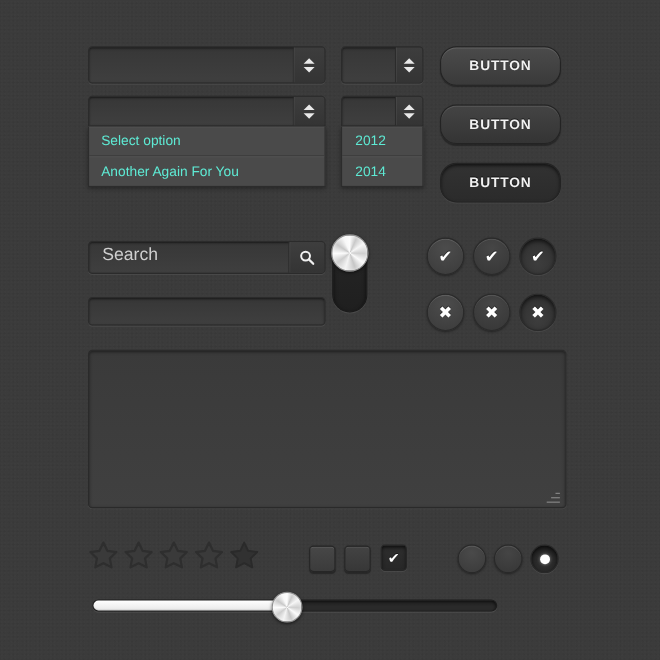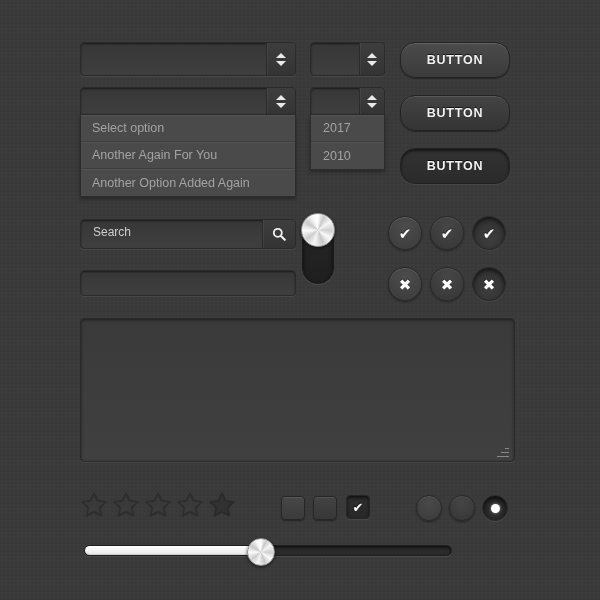--- a/index.html
+++ b/index.html
@@ -49,21 +49,21 @@
 
   
   .optlist{
     position:absolute;box-sizing:border-box;
     background:#4a4a4a;
     border:1px solid #2c2c2c;border-top:none;
     box-shadow:0 2px 4px rgba(0,0,0,.35);
   }
   .optlist .opt{
     height:27px;display:flex;align-items:center;
-    padding-left:11px;font-size:12.5px;color:#a3a3a3;
+    padding-left:11px;font-size:12.5px;color:#5eead4;
     border-bottom:1px solid #3d3d3d;
     box-shadow:inset 0 1px 0 rgba(255,255,255,.06);
     box-sizing:border-box;
   }
   .optlist .opt:last-child{border-bottom:none;}
   .yearlist .opt{padding-left:12px;font-size:12.5px;}
 
   
   .btn{
     position:absolute;box-sizing:border-box;
@@ -76,21 +76,21 @@
   .btn.s1{background:linear-gradient(180deg,#4b4b4b 0%,#3a3a3a 100%);
     box-shadow:inset 0 1px 0 rgba(255,255,255,.13),0 1px 1px rgba(0,0,0,.35);}
   .btn.s2{background:linear-gradient(180deg,#444 0%,#343434 100%);
     box-shadow:inset 0 1px 0 rgba(255,255,255,.11),0 1px 1px rgba(0,0,0,.35);}
   .btn.s3{background:linear-gradient(180deg,#323232 0%,#2b2b2b 100%);
     box-shadow:inset 0 2px 3px rgba(0,0,0,.6),0 1px 0 rgba(255,255,255,.06);}
 
   
   .search-txt{
     position:absolute;left:12px;top:0;bottom:4px;
-    display:flex;align-items:center;font-size:12px;color:#cfcfcf;
+    display:flex;align-items:center;font-size:16px;color:#cfcfcf;
   }
   .search-btn{
     position:absolute;right:0;top:0;bottom:0;width:32px;
     border-left:1px solid #2b2b2b;border-radius:0 3px 3px 0;
     background:linear-gradient(180deg,#3e3e3e 0%,#343434 100%);
     box-shadow:inset 1px 0 0 rgba(255,255,255,.05);
     display:flex;align-items:center;justify-content:center;cursor:pointer;
   }
 
   
@@ -208,34 +208,33 @@
     <div class="sel-text"></div>
     <div class="spin" style="border-radius:0 3px 0 0;">
       <span class="tri-up"></span>
       <span class="tri-dn"></span>
     </div>
   </div>
 
   <div class="optlist" style="left:80px;top:115px;width:216px;">
     <div class="opt">Select option</div>
     <div class="opt">Another Again For You</div>
-    <div class="opt">Another Option Added Again</div>
   </div>
 
   <div class="field select" style="left:310px;top:87px;width:75px;height:28px;border-radius:4px 4px 0 0;">
     <div class="sel-text"></div>
     <div class="spin" style="width:24px;border-radius:0 3px 0 0;">
       <span class="tri-up"></span>
       <span class="tri-dn"></span>
     </div>
   </div>
 
   <div class="optlist yearlist" style="left:310px;top:115px;width:75px;">
-    <div class="opt">2017</div>
-    <div class="opt">2010</div>
+    <div class="opt">2012</div>
+    <div class="opt">2014</div>
   </div>
 
   <div class="btn s2" style="left:400px;top:95px;width:110px;height:36px;">BUTTON</div>
 
   <div class="btn s3" style="left:400px;top:148px;width:110px;height:36px;">BUTTON</div>
 
   <div class="field" style="left:80px;top:219px;width:216px;height:30px;">
     <div class="search-txt">Search</div>
     <div class="search-btn">
       <svg width="14" height="14" viewBox="0 0 14 14">

